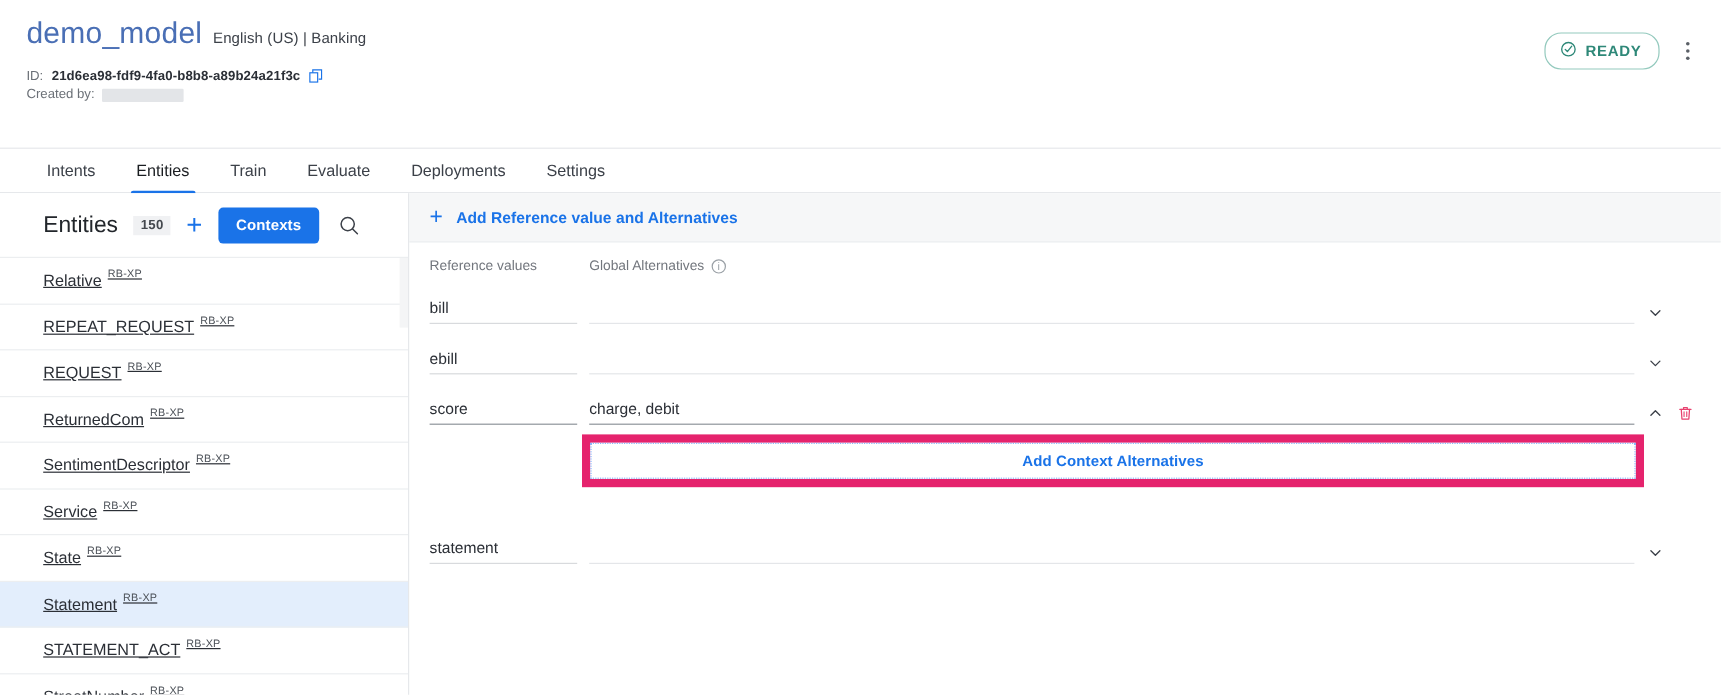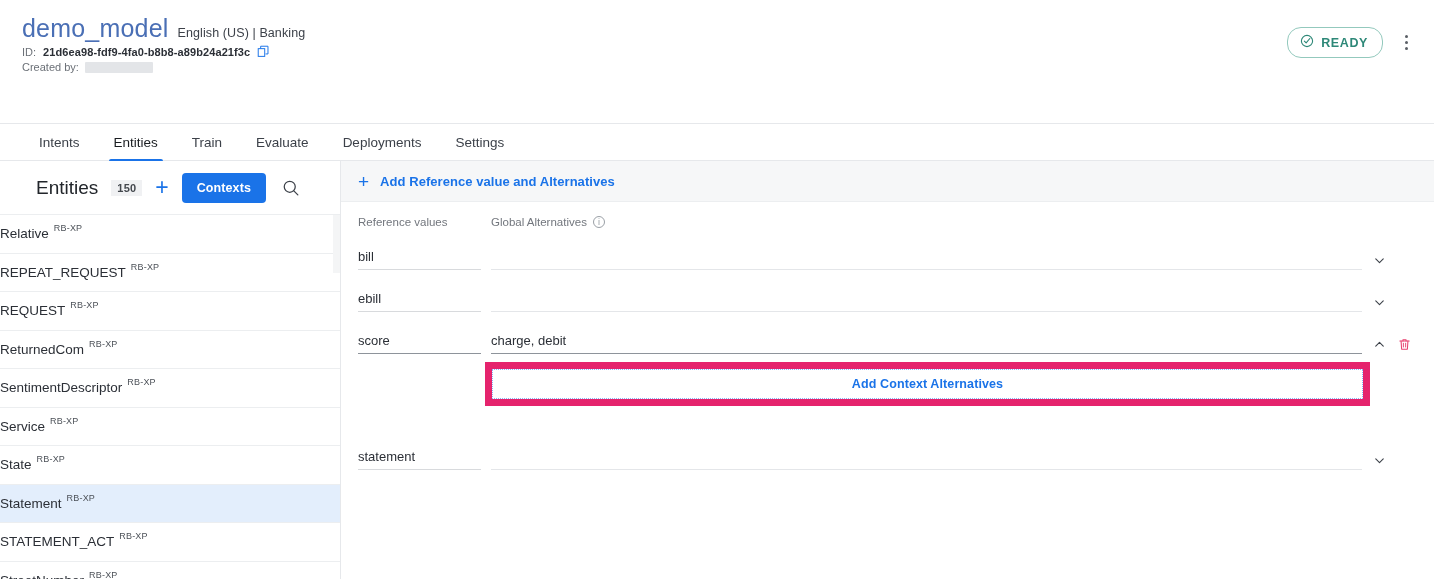--- a/index.html
+++ b/index.html
@@ -25,21 +25,21 @@
     font-weight: 400;
     color: #4a6fb5;
     letter-spacing: .2px;
   }
   .model-meta {
     font-size: 12.5px;
     color: #3c4149;
     letter-spacing: .1px;
   }
   .id-row {
-    margin-top: 2px;
+    margin-top: 14px;
     display: flex;
     align-items: center;
     gap: 7px;
     font-size: 11px;
     color: #53585f;
   }
   .id-label { color: #6b7077; }
   .id-value { color: #2b2f36; font-weight: 600; letter-spacing: .1px; }
   .copy-icon { display: inline-flex; cursor: pointer; }
   .created-row {
@@ -166,24 +166,26 @@
     font-family: inherit;
     letter-spacing: .1px;
   }
   .search-btn { cursor: pointer; display: inline-flex; margin-left: 2px; }
 
   .entities-list { flex: 1; overflow: hidden; position: relative; }
   .entity-row {
     height: 38.5px;
     display: flex;
     align-items: center;
+    padding-left: 36px;
     border-bottom: 1px solid #eceef0;
     cursor: pointer;
     font-size: 13.5px;
     color: #2b2f36;
+    text-decoration: underline;
   }
   .entity-row.selected { background: #e3eefc; }
   .entity-sup {
     font-size: 9px;
     color: #4c5158;
     margin-left: 5px;
     align-self: flex-start;
     margin-top: 8px;
     letter-spacing: .2px;
   }

